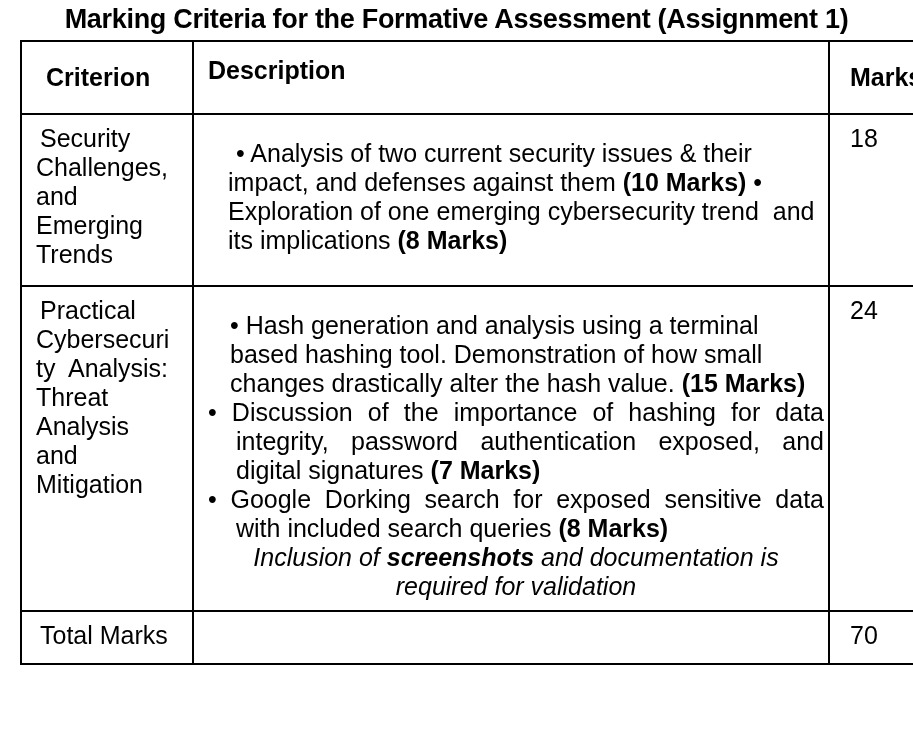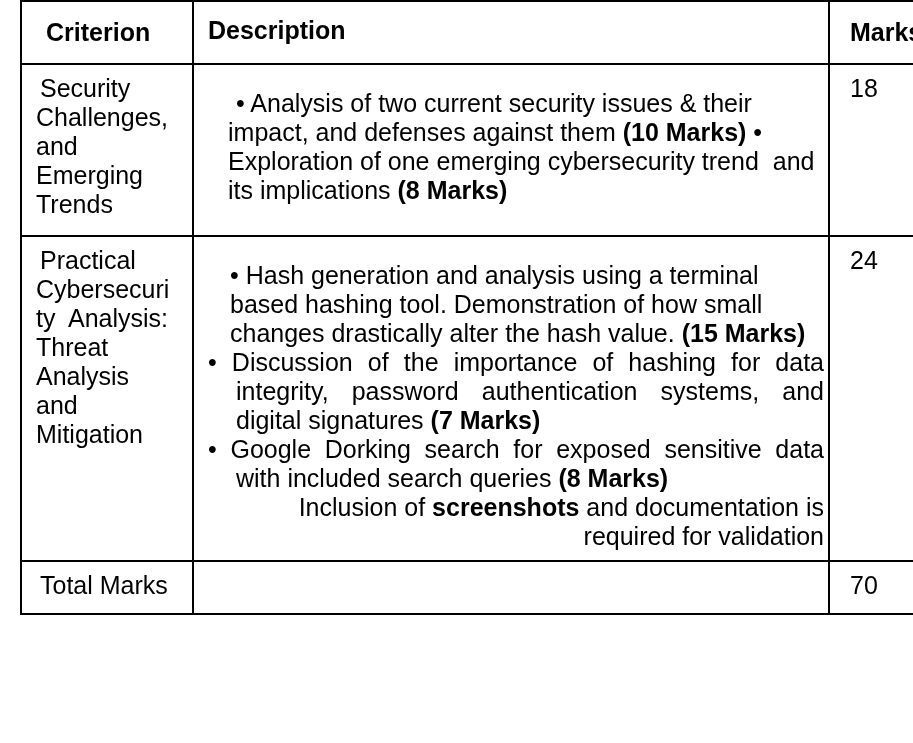--- a/index.html
+++ b/index.html
@@ -41,21 +41,21 @@
     line-height: 29px;
     overflow: hidden;
   }
   th {
     vertical-align: middle;
     text-align: left;
     font-weight: bold;
     height: 53px;
   }
   th.h-criterion { padding: 2px 4px 2px 20px; text-indent: 4px; }
-  th.h-description { padding: 2px 4px 6px 14px; }
+  th.h-description { padding: 2px 4px 16px 14px; }
   th.h-marks { padding: 2px 2px 2px 20px; }
   td.cell-criterion {
     padding: 9px 4px 0 14px;
     white-space: pre-wrap;
     text-indent: 4px;
   }
   td.cell-description {
     padding: 24px 4px 9px 14px;
   }
   td.cell-marks {
@@ -68,27 +68,28 @@
   tr.row-total { height: 53px; }
   tr.row-total td.cell-criterion { font-weight: normal; }
   .para {
     margin: 0;
     white-space: pre-wrap;
   }
   .para.indent { margin-left: 20px; text-indent: 8px; text-align: left; }
   .para.right { margin-left: 22px; text-align: left; }
   .para.hang-justify { text-align: justify; padding-left: 28px; text-indent: -28px; }
   .para.justify { text-align: justify; }
-  .para.plain { text-align: right; }
+  .para.plain { text-align: center; font-style: italic; }
   b { font-weight: bold; }
 </style>
 </head>
 <body>
 
 <div class="page">
+  <h1 class="doc-title">Marking Criteria for the Formative Assessment (Assignment 1)</h1>
 
   <table class="criteria">
     <colgroup>
       <col class="c-criterion">
       <col class="c-description">
       <col class="c-marks">
     </colgroup>
     <thead>
       <tr>
         <th class="h-criterion">Criterion</th>
@@ -111,21 +112,21 @@
       <tr class="row-2">
         <td class="cell-criterion">Practical
 Cybersecuri
 ty  Analysis:
 Threat
 Analysis
 and
 Mitigation</td>
         <td class="cell-description">
             <p class="para right"><span>• Hash generation and analysis using a terminal based hashing tool. Demonstration of how small changes drastically alter the hash value. </span><b>(15 Marks)</b></p>
-            <p class="para hang-justify"><span>• Discussion of the importance of hashing for data integrity, password authentication systems, and digital signatures </span><b>(7 Marks)</b></p>
+            <p class="para hang-justify"><span>• Discussion of the importance of hashing for data integrity, password authentication exposed, and digital signatures </span><b>(7 Marks)</b></p>
             <p class="para hang-justify"><span>• Google Dorking search for exposed sensitive data with included search queries </span><b>(8 Marks)</b></p>
             <p class="para plain"><span>Inclusion of </span><b>screenshots</b><span> and documentation is required for validation</span></p>
           </td>
         <td class="cell-marks">24</td>
       </tr>
       <tr class="row-total">
         <td class="cell-criterion">Total Marks</td>
         <td class="cell-description"></td>
         <td class="cell-marks">70</td>
       </tr>

